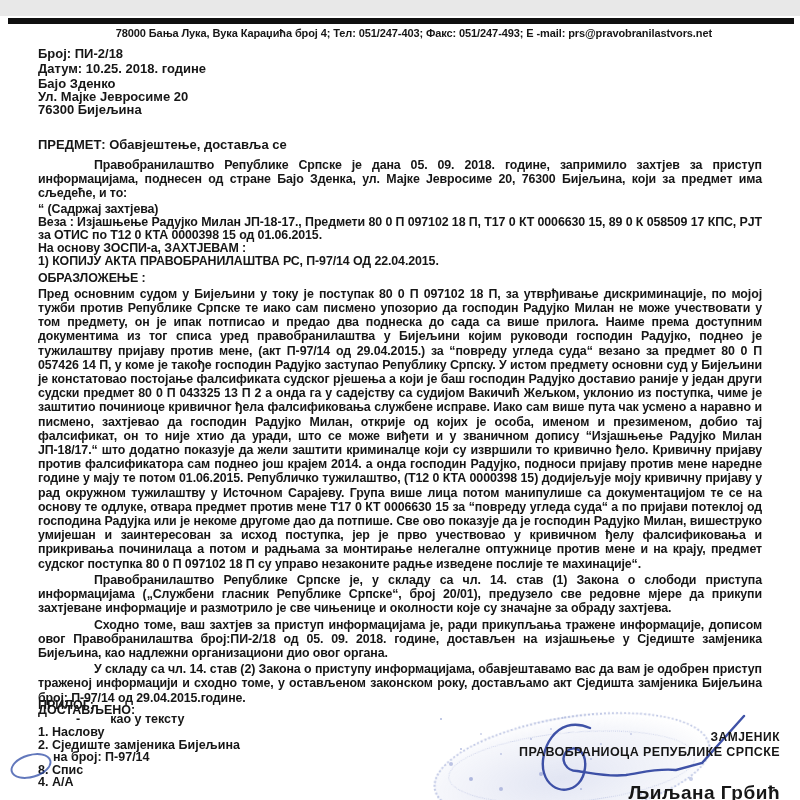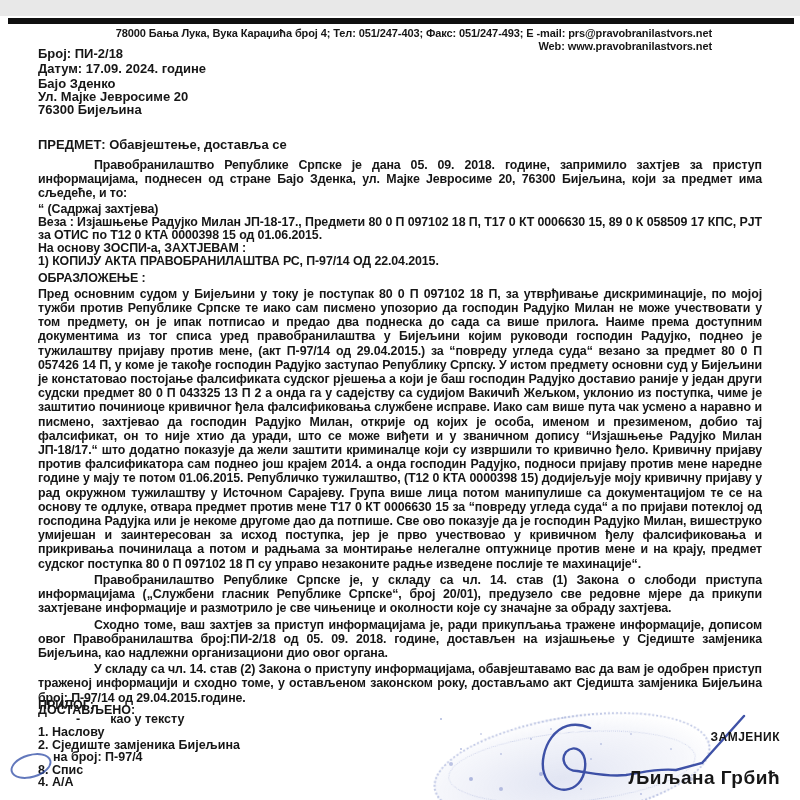--- a/index.html
+++ b/index.html
@@ -70,26 +70,25 @@
 </style>
 </head>
 <body>
 
 <div class="page">
 
   <div class="topbar"></div>
 
   <div class="hdr">
     <div>78000 Бања Лука, Вука Караџића број 4; Тел: 051/247-403; Факс: 051/247-493; E -mail: prs@pravobranilastvors.net</div>
-    <div>Web: www.pravobranilastvors.net</div>
   </div>
 
   <div class="refblock">
     <div>Број: ПИ-2/18</div>
-    <div>Датум: 17.09. 2024. године</div>
+    <div>Датум: 10.25. 2018. године</div>
   </div>
 
   <div class="recipient">
     <div>Бајо Зденко</div>
     <div>Ул. Мајке Јевросиме 20</div>
     <div>76300 Бијељина</div>
   </div>
 
   <div class="subject">ПРЕДМЕТ: Обавјештење,  доставља се</div>
 
@@ -114,33 +113,34 @@
       <span>-</span>
       <span>као у тексту</span>
     </div>
   </div>
 
   <div class="dostavljeno">
     <div>ДОСТАВЉЕНО:</div>
     <div class="items">
       <div>1. Наслову</div>
       <div>2. Сједиште замјеника Бијељина</div>
-      <div class="dost-sub">на број: П-97/4</div>
+      <div class="dost-sub">на број: П-97/14</div>
       <div>8. Спис</div>
       <div>4. А/А</div>
     </div>
   </div>
 
   <div class="circle-one"></div>
 
   <div class="stamp"></div>
   <div class="stamp-dots"></div>
 
   <svg class="scribble" width="330" height="100" viewBox="0 0 330 100">
     <path d="M 160 20 C 125 5 108 45 114 65 C 121 89 152 87 155 60 C 157 42 144 36 136 44 C 130 52 136 63 147 63 C 162 65 177 69 196 67 C 211 65 226 60 246 62 L 272 55 L 314 8" fill="none" stroke="#2a3f9d" stroke-width="2.4" stroke-linecap="round" opacity="0.9"></path>
   </svg>
 
   <div class="sigblock">
     <div class="sig-line1">ЗАМЈЕНИК</div>
+    <div class="sig-line2">ПРАВОБРАНИОЦА РЕПУБЛИКЕ СРПСКЕ</div>
     <div class="sig-name">Љиљана Грбић</div>
   </div>
 
 </div>
 
 </body></html>

